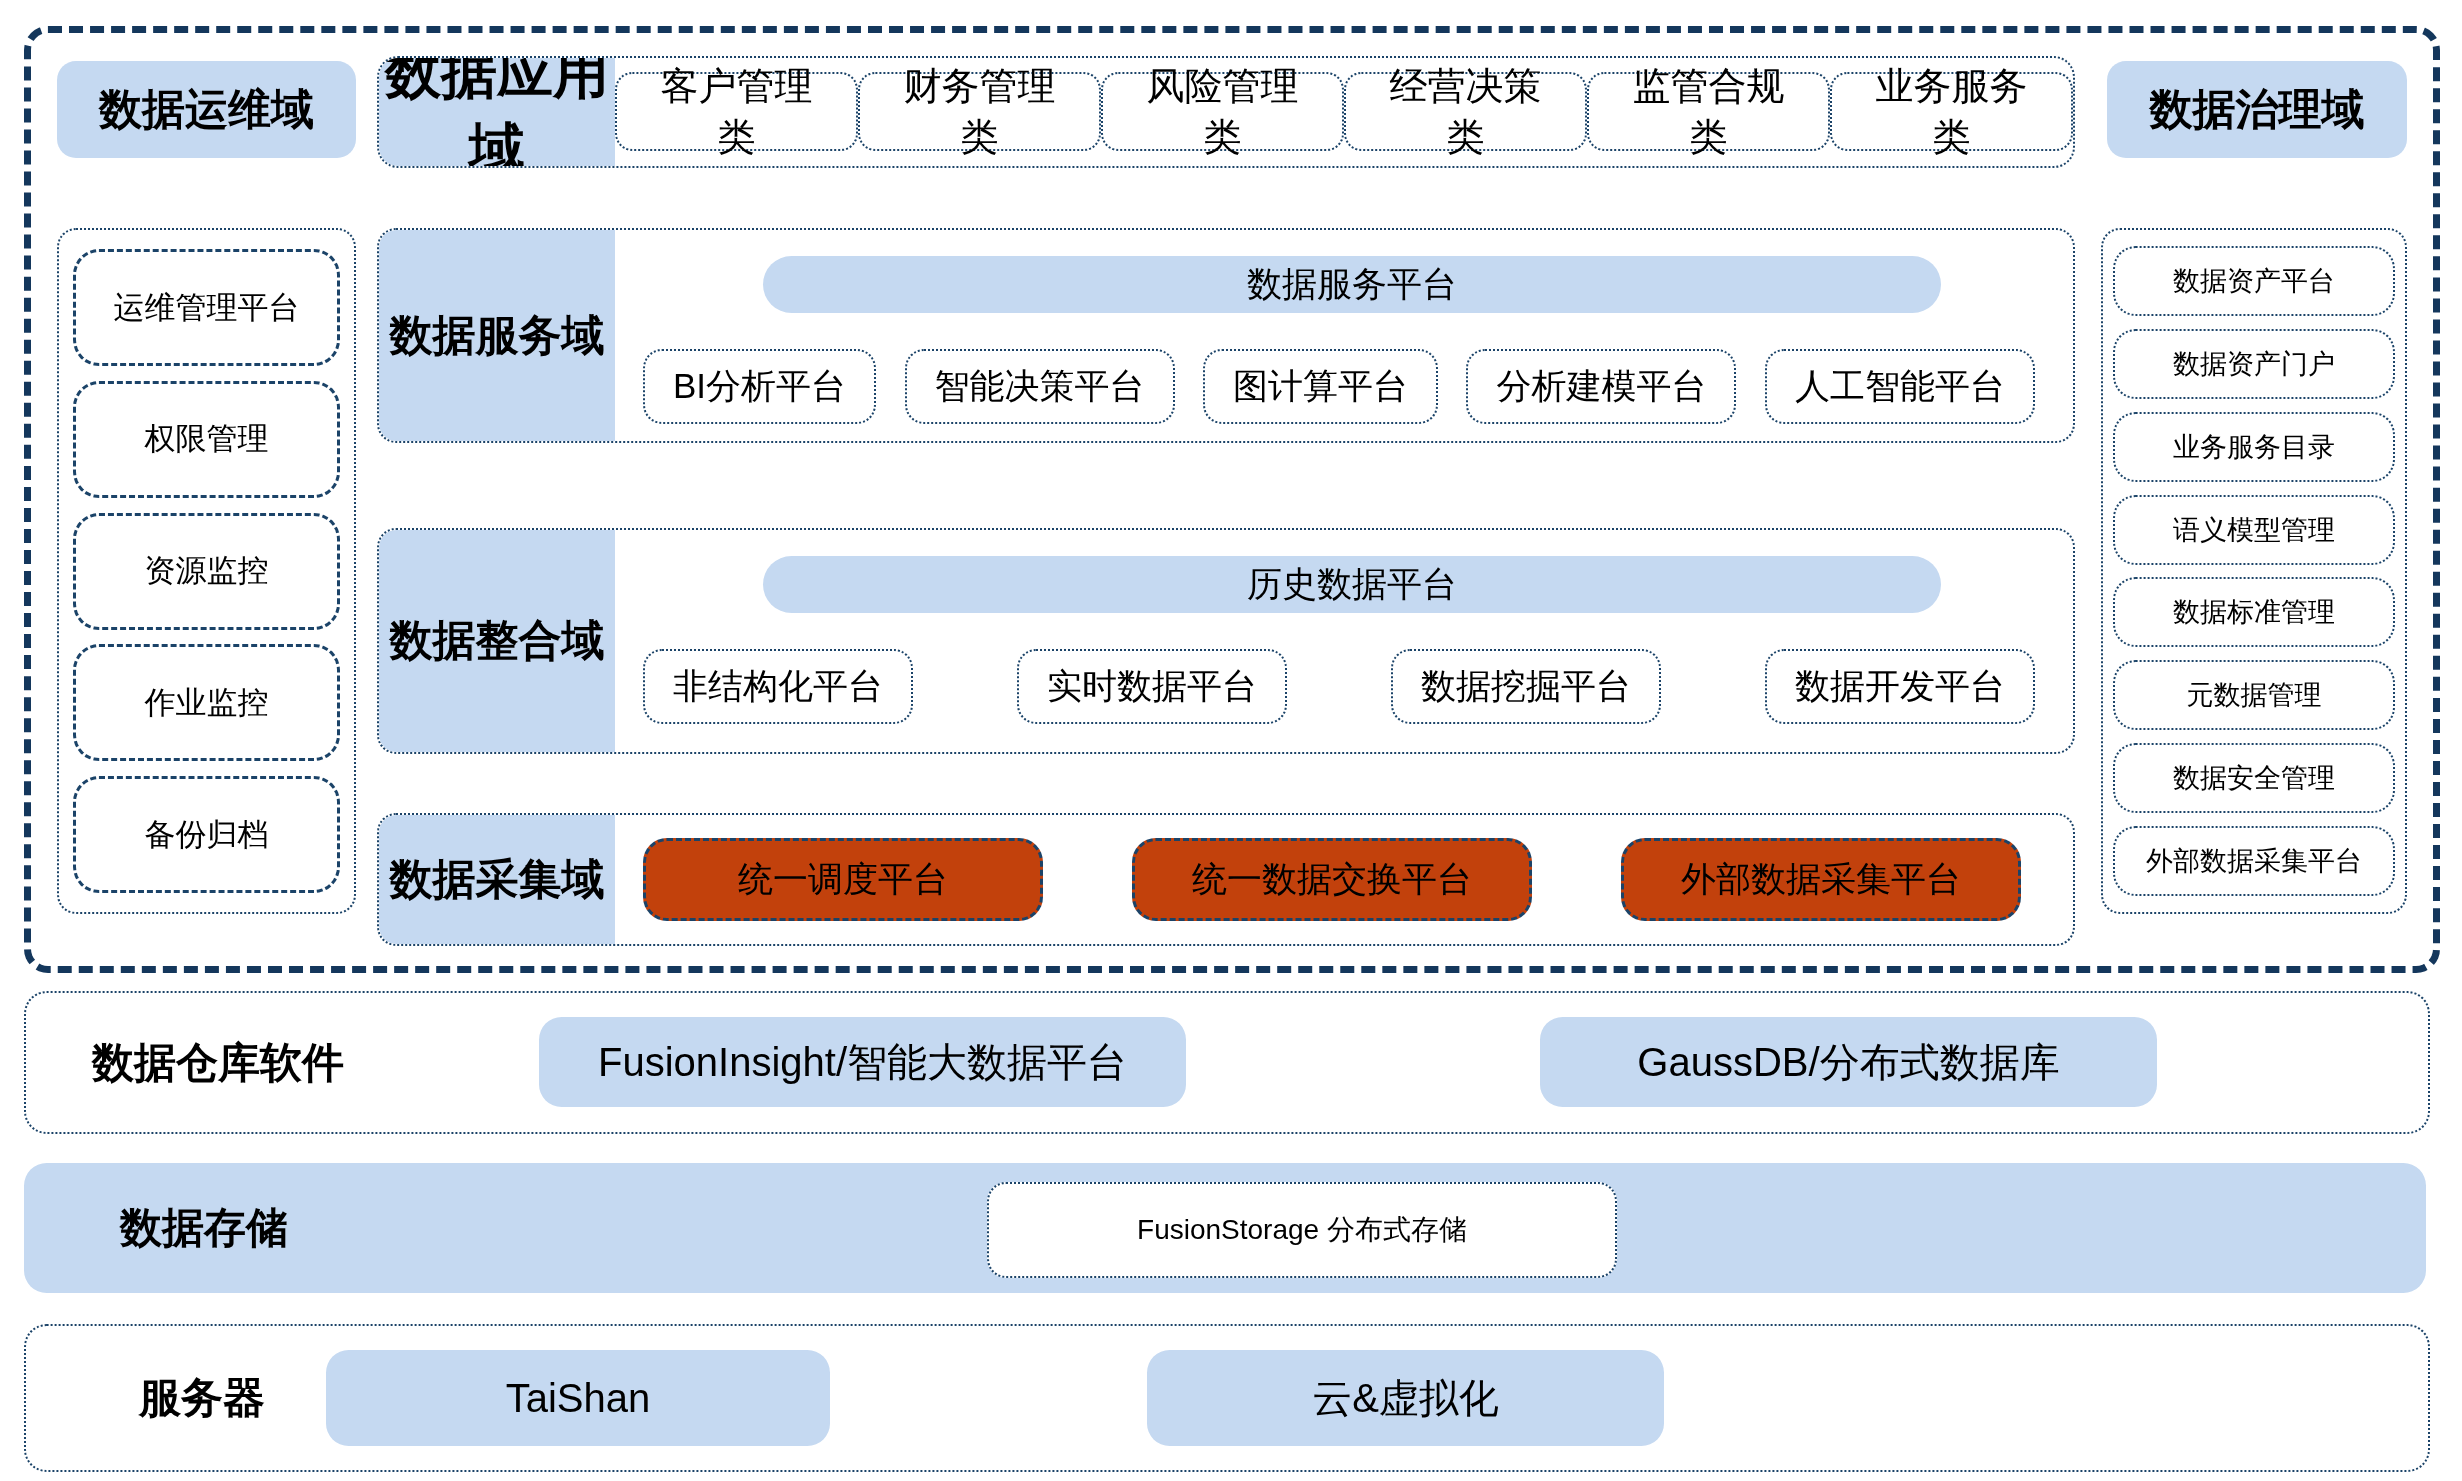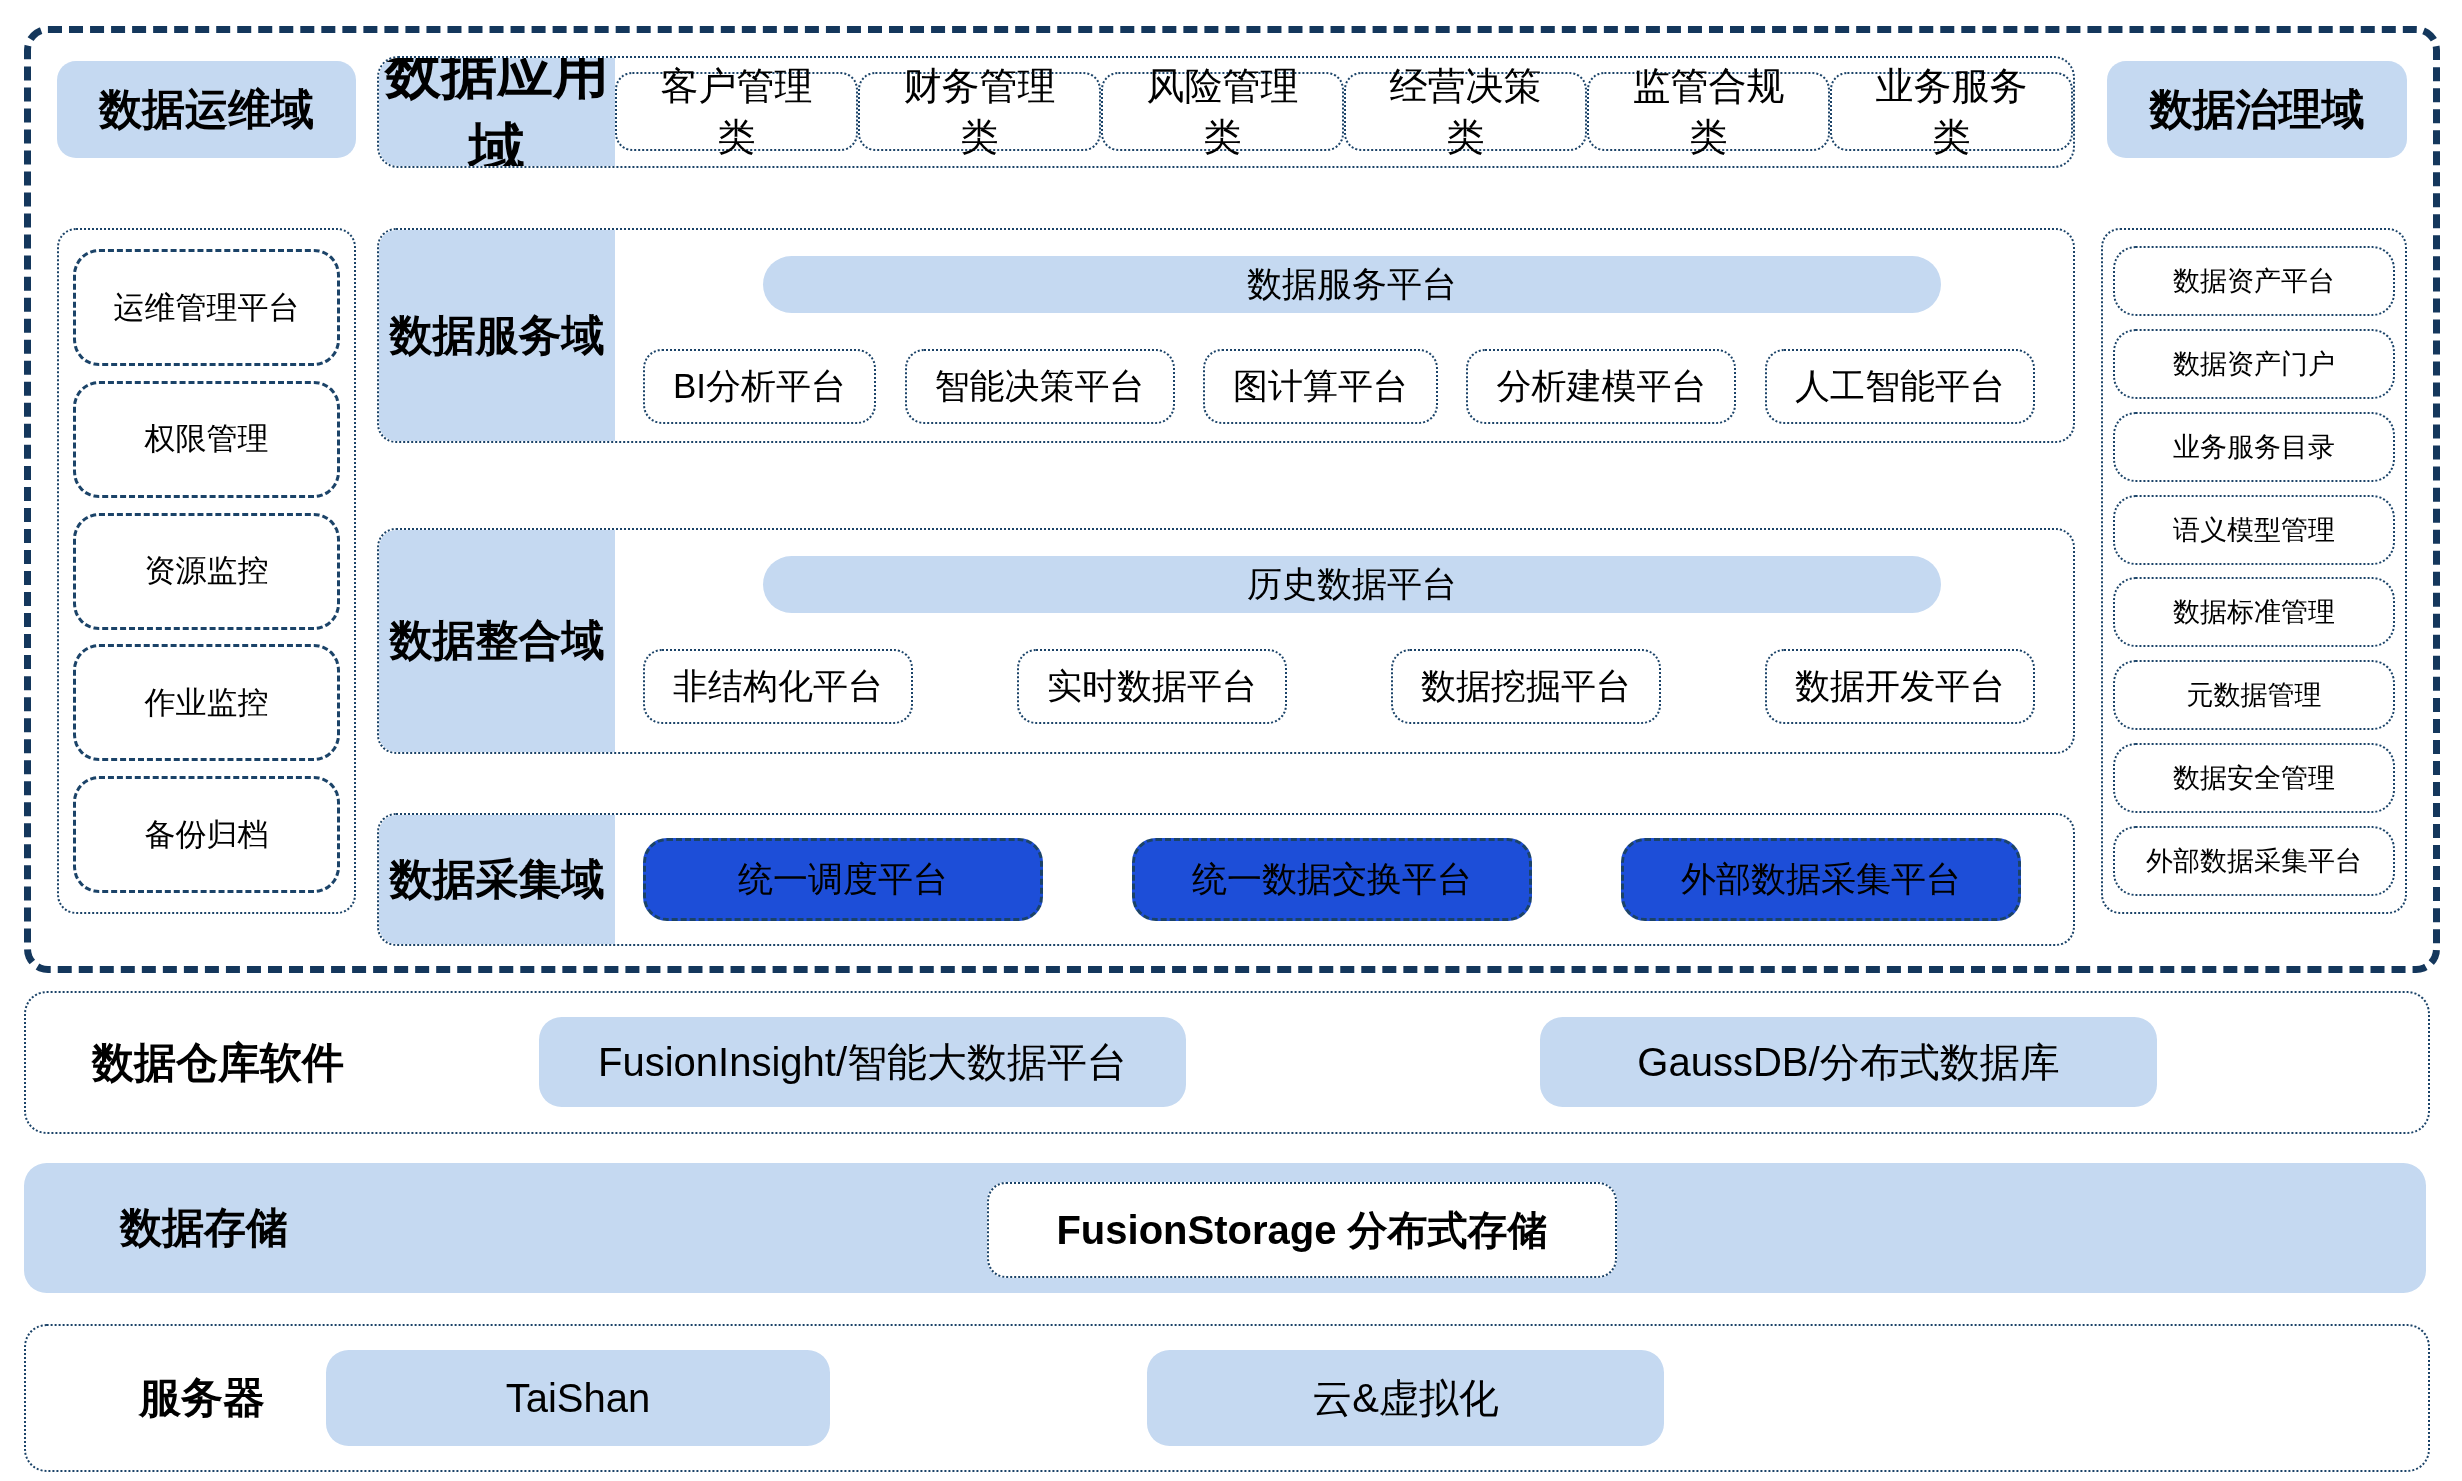--- a/index.html
+++ b/index.html
@@ -32,30 +32,30 @@
   .sect{left:346px;width:1694px;border:2.6px dotted #1b4368;border-radius:19px;overflow:hidden;}
   .sect-service{top:195px;height:211px;}
   .sect-integration{top:495px;height:222px;}
   .sect-collection{top:780px;height:129px;}
   .sect-label{position:absolute;left:0;top:0;bottom:0;width:236px;background:#c5d9f1;border-radius:17.4px 0 0 17.4px;font-size:43px;font-weight:bold;}
   .banner{position:absolute;left:384px;top:26px;width:1178px;height:57px;background:#c5d9f1;border-radius:29px;font-size:35px;}
   .plat-row{position:absolute;left:264px;right:38px;top:115px;height:83px;display:flex;justify-content:space-between;align-items:center;}
   .plat-item{border:2.6px dotted #1b4368;border-radius:19px;background:#fff;height:71px;padding:0 28px;font-size:35px;line-height:1.15;}
   .plat-item.tall{height:83px;width:214px;padding:0 8.7px;box-sizing:border-box;}
   .coll-row{position:absolute;left:264px;right:52px;top:21px;height:87px;display:flex;justify-content:space-between;align-items:center;}
-  .coll-item{border:3.5px dashed #1b4368;border-radius:24px;background:#1d4ed8;height:83px;width:400px;font-size:35px;box-sizing:border-box;text-align:center;}
+  .coll-item{border:3.5px dashed #1b4368;border-radius:24px;background:#c2410c;height:83px;width:400px;font-size:35px;box-sizing:border-box;text-align:center;}
 
   
   .row-frame{left:24px;width:2402px;border:2.6px dotted #1b4368;border-radius:22.6px;}
   .warehouse-row{top:991px;height:139px;}
   .server-row{top:1324px;height:144px;}
   .storage-row{left:24px;top:1163px;width:2402px;height:130px;background:#c5d9f1;border-radius:22.6px;}
   .row-label{position:absolute;top:0;bottom:0;display:flex;align-items:center;font-size:42px;font-weight:bold;}
   .pill{position:absolute;background:#c5d9f1;border-radius:22.6px;font-size:40px;}
-  .white-box{position:absolute;background:#fff;border:2.6px dotted #1b4368;border-radius:19px;font-size:40px;font-weight:bold;}
+  .white-box{position:absolute;background:#fff;border:2.6px dotted #1b4368;border-radius:19px;font-size:28px;}
 </style>
 </head>
 <body>
 
 <div class="abs frame">
 
   <div class="abs hdr ops-hdr center">
     <span>数据运维域</span>
   </div>
   <div class="abs hdr gov-hdr center">

